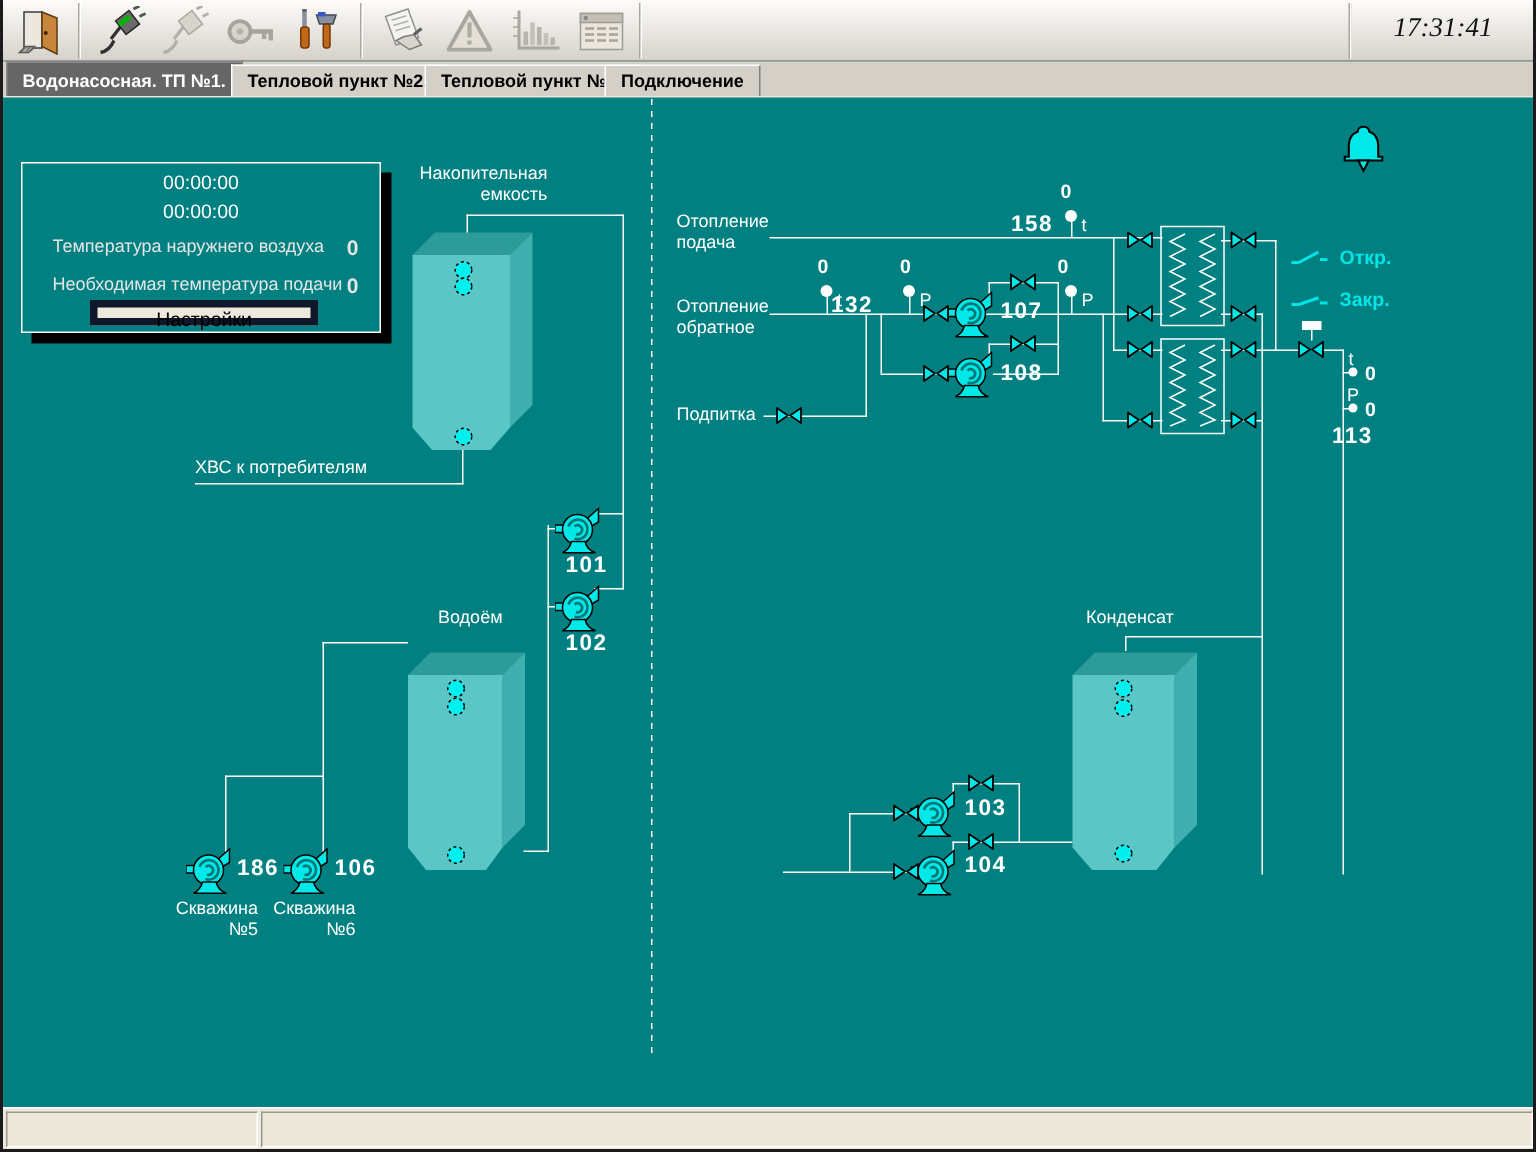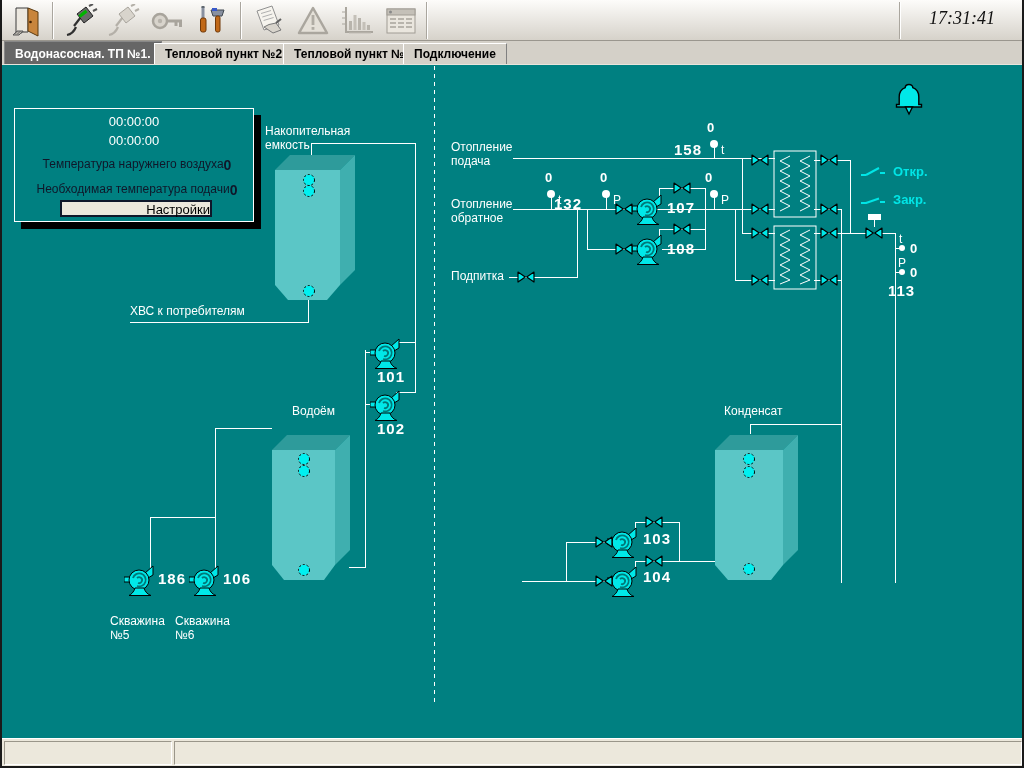--- a/index.html
+++ b/index.html
@@ -24,39 +24,39 @@
   
   .main-bg{position:absolute;left:0;top:64px;width:1024px;height:674px;background:#008081;border-top:1px solid #e8e4dc;}
   .schematic{position:absolute;left:0;top:0;width:1024px;height:768px;}
   .hl{position:absolute;height:1px;background:#fff;}
   .vl{position:absolute;width:1px;background:#fff;}
   .dash-divider{position:absolute;left:432px;top:66px;width:1px;height:638px;
         background:repeating-linear-gradient(180deg,#fff 0 4px,transparent 4px 8px);}
   .dot{position:absolute;width:6px;height:6px;border-radius:50%;background:#fff;}
   .shead{position:absolute;width:8px;height:8px;border-radius:50%;background:#fff;}
   .lbl{position:absolute;color:#fff;font:12px "Liberation Sans",sans-serif;white-space:nowrap;}
-  .lbl.center{text-align:left;margin-top:16px;}
+  .lbl.center{text-align:right;}
   .num{position:absolute;color:#fff;font:bold 15px "Liberation Sans",sans-serif;letter-spacing:1px;white-space:nowrap;}
   .val{position:absolute;color:#fff;font:bold 13px "Liberation Sans",sans-serif;}
   .sletter{position:absolute;color:#fff;font:12px "Liberation Sans",sans-serif;}
   .cyanlbl{position:absolute;color:#00e5e6;font:bold 13px "Liberation Sans",sans-serif;white-space:nowrap;}
   .valve{position:absolute;width:18px;height:12px;}
   .pump{position:absolute;width:32px;height:32px;}
   .hx{position:absolute;}
   .actu-rect{position:absolute;width:13px;height:6px;background:#fff;}
   
   .panel{position:absolute;left:12px;top:108px;width:240px;height:114px;background:#008081;
          border:1px solid #fff;box-shadow:7px 7px 0 #000;}
   .panel .timer{text-align:center;color:#fff;font:13px "Liberation Sans",sans-serif;margin-top:5px;}
-  .panel .row{display:flex;justify-content:center;padding:0 14px 0 20px;color:#0f172a;
+  .panel .row{display:flex;justify-content:space-between;padding:0 14px 0 20px;color:#e5e5e5;
               font:12px "Liberation Sans",sans-serif;margin-top:9px;}
   .panel .row b{font:bold 14px "Liberation Sans",sans-serif;}
   .panel .btn{position:absolute;left:45px;bottom:4px;width:152px;height:17px;background:#ece8dc;
-              border:2px solid #0f172a;color:#000;font:13px "Liberation Sans",sans-serif;
-              text-align:right;line-height:15px;cursor:default;}
+              border:5px solid #0f172a;color:#000;font:13px "Liberation Sans",sans-serif;
+              text-align:center;line-height:15px;cursor:default;}
   
   .statusbar{position:absolute;left:0;top:738px;width:1024px;height:28px;background:#ece8dc;border-top:1px solid #fff;}
   .spanel{position:absolute;top:2px;height:24px;background:#ece8dc;
           border:1px solid;border-color:#9a968a #fff #fff #9a968a;}
   .bottom-edge{position:absolute;left:0;top:766px;width:1024px;height:2px;background:#1a1a1a;}
 </style>
 </head>
 <body>
 
 <div class="screen">

